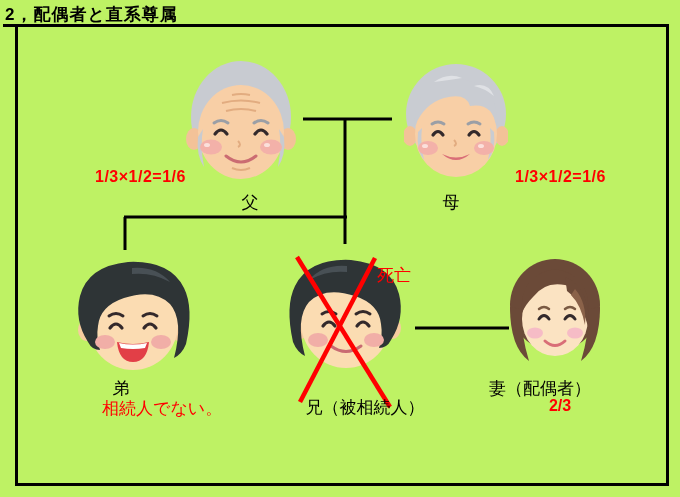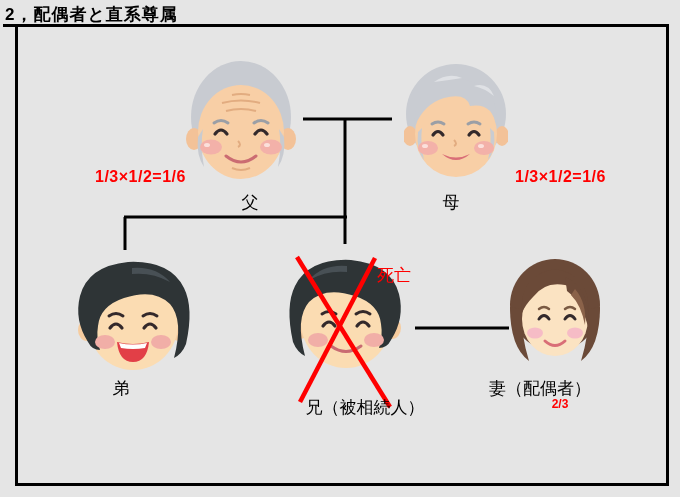--- a/index.html
+++ b/index.html
@@ -1,17 +1,17 @@
 <!DOCTYPE html>
 <html><head>
 <meta charset="utf-8">
 <style>
   html,body{margin:0;padding:0;background:#fff;}
   .page{
-    position:relative;width:680px;height:497px;background:#e5e5e5;overflow:hidden;
+    position:relative;width:680px;height:497px;background:#bef264;overflow:hidden;
     font-family:"Liberation Sans","DejaVu Sans",sans-serif;color:#000;
   }
   .title{
     position:absolute;left:5px;top:3px;font-size:17px;font-weight:bold;
     letter-spacing:1px;white-space:nowrap;
   }
   .top-rule{position:absolute;left:3px;top:24px;width:666px;height:3px;background:#000;}
   .frame{
     position:absolute;left:15px;top:24px;width:654px;height:462px;box-sizing:border-box;
     border:3px solid #000;border-top:none;background:transparent;
@@ -153,19 +153,20 @@
 
   <div class="formula" style="left:87px;top:168px;">1/3×1/2=1/6</div>
   <div class="formula" style="left:507px;top:168px;">1/3×1/2=1/6</div>
 
   <div class="lbl center" style="left:215px;top:191px;width:70px;">父</div>
   <div class="lbl center" style="left:421px;top:191px;width:60px;">母</div>
 
   <div class="lbl red" style="left:377px;top:240px;margin-top:24px;">死亡</div>
 
   <div class="lbl center" style="left:91px;top:377px;width:60px;">弟</div>
+  <div class="lbl red" style="left:102px;top:397px;">相続人でない。</div>
 
   <div class="lbl center" style="left:295px;top:396px;width:140px;">兄（被相続人）</div>
 
   <div class="lbl center" style="left:480px;top:377px;width:120px;">妻（配偶者）</div>
-  <div class="lbl red center" style="left:530px;top:397px;width:60px;font-size:12px;font-weight:bold;">2/3</div>
+  <div class="lbl red center" style="left:530px;top:397px;width:60px;font-size:16px;font-weight:bold;">2/3</div>
 
 </div>
 
 </body></html>

